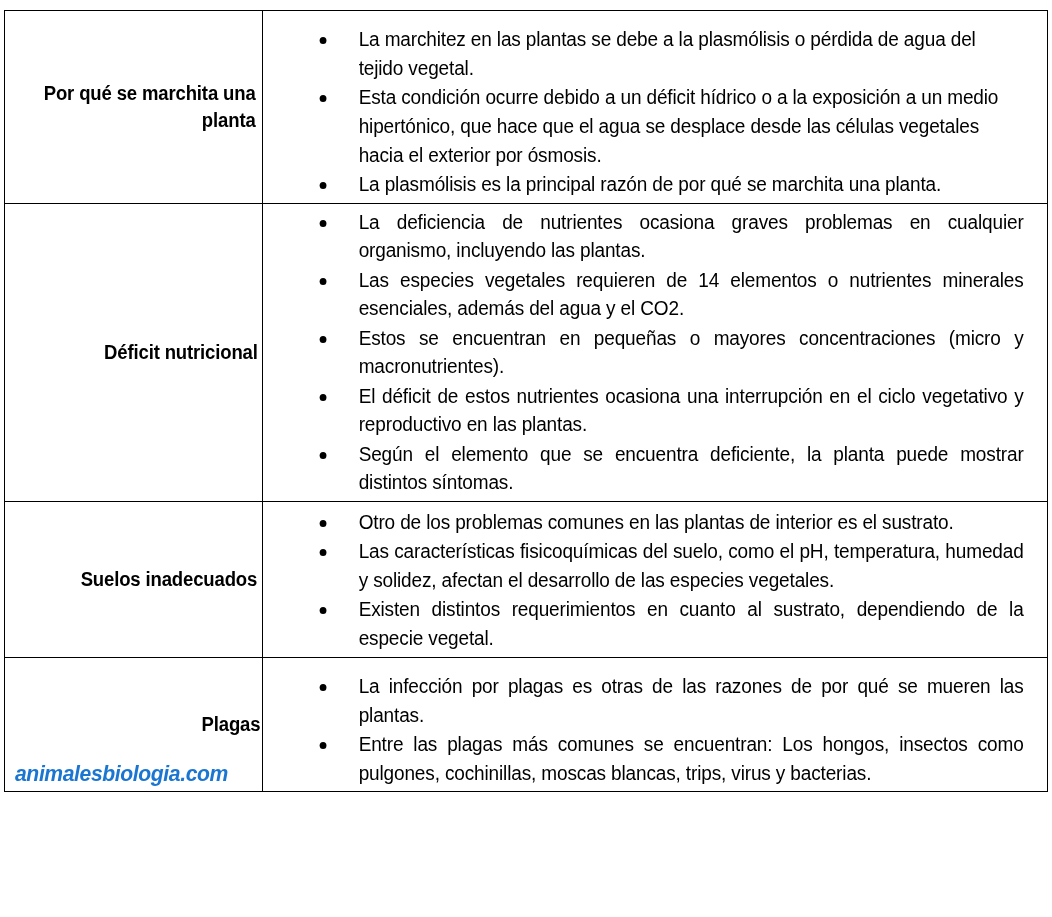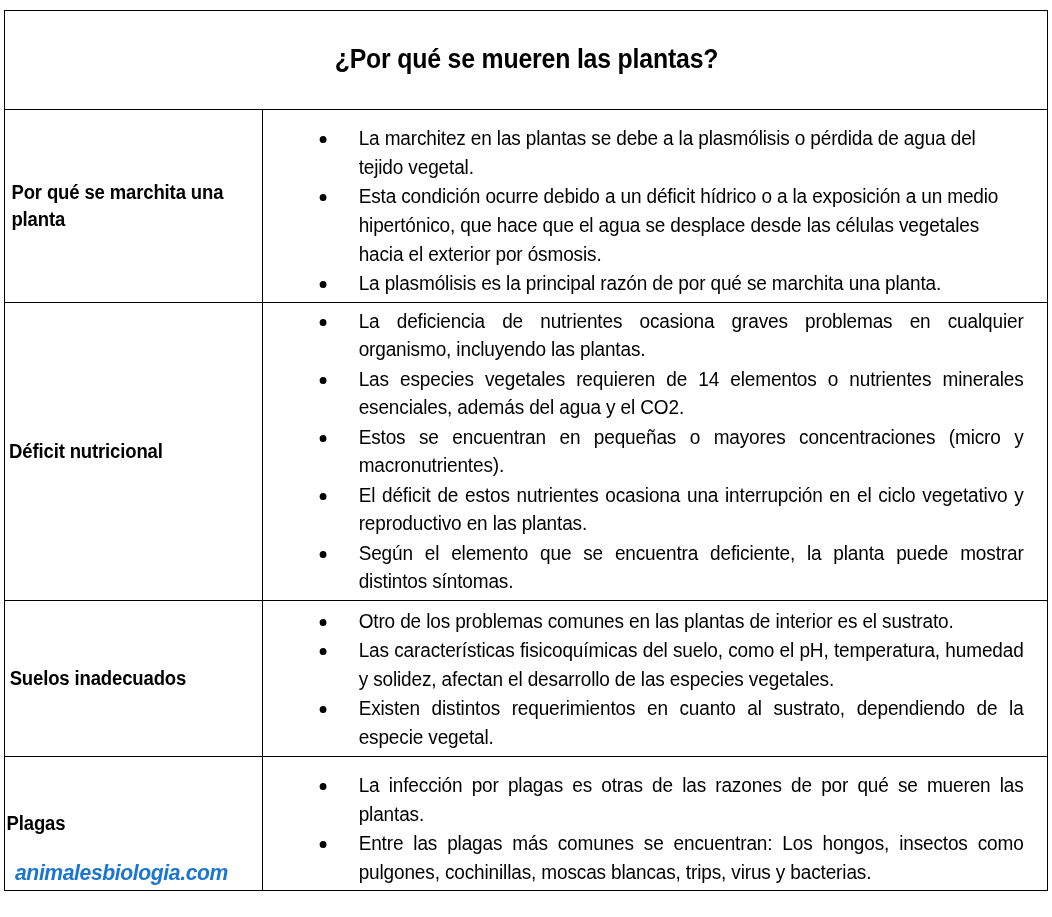--- a/index.html
+++ b/index.html
@@ -50,21 +50,21 @@
     letter-spacing: -0.2px;
     line-height: 1.1;
     transform: scaleX(0.92);
     transform-origin: center;
     display: inline-block;
   }
 
   
   .label-col {
     width: 258px;
-    text-align: left;
+    text-align: right;
     vertical-align: middle;
     padding: 6px 14px;
     position: relative;
   }
   .label-text {
     font-size: 19.5px;
     font-weight: bold;
     line-height: 1.35;
     letter-spacing: -0.15px;
     transform: scaleX(0.95);
@@ -131,25 +131,20 @@
 
 <div class="page">
 
   <table class="info-table">
     <colgroup>
       <col style="width:258px">
       <col>
     </colgroup>
     <tbody>
 
-      <tr>
-        <td class="header-cell" colspan="2">
-          <span class="header-title">¿Por qué se mueren las plantas?</span>
-        </td>
-      </tr>
 
       <tr class="row-marchita">
         <td class="label-col">
           <span class="label-text">Por qué se marchita una planta</span>
         </td>
         <td class="content-col">
           <ul class="bullets">
             <li>La marchitez en las plantas se debe a la plasmólisis o pérdida de agua del tejido vegetal.</li>
             <li>Esta condición ocurre debido a un déficit hídrico o a la exposición a un medio hipertónico, que hace que el agua se desplace desde las células vegetales hacia el exterior por ósmosis.</li>
             <li>La plasmólisis es la principal razón de por qué se marchita una planta.</li>

